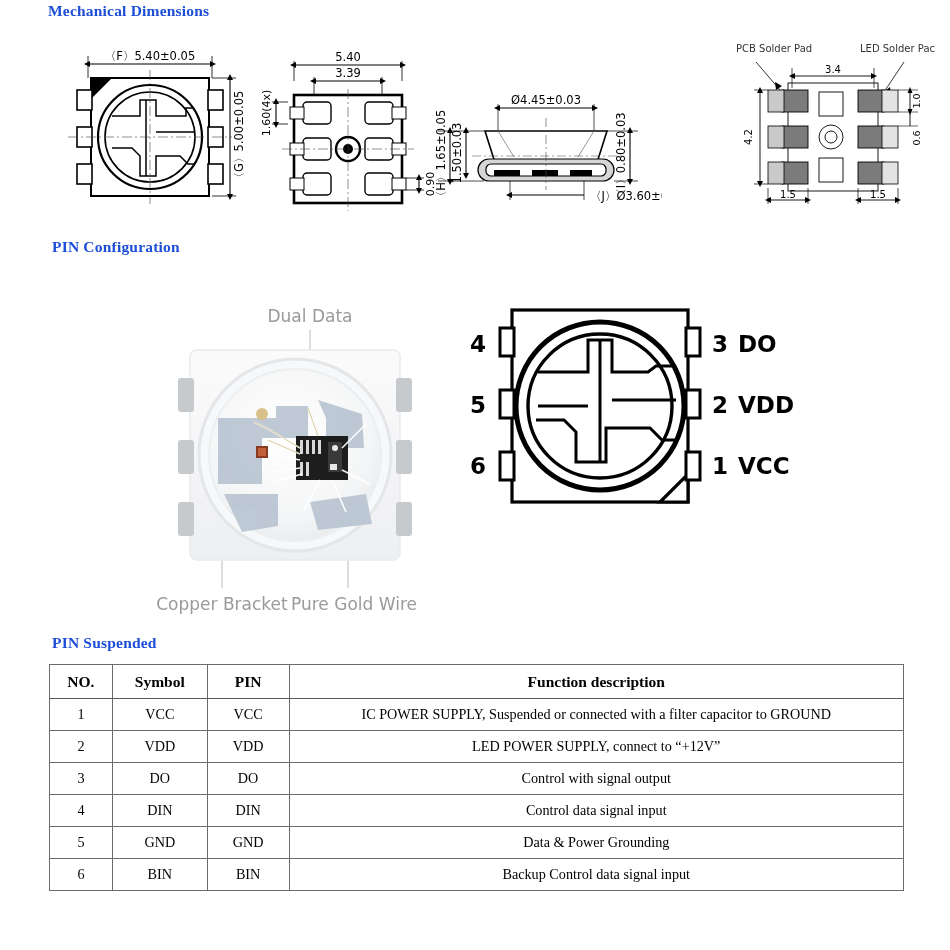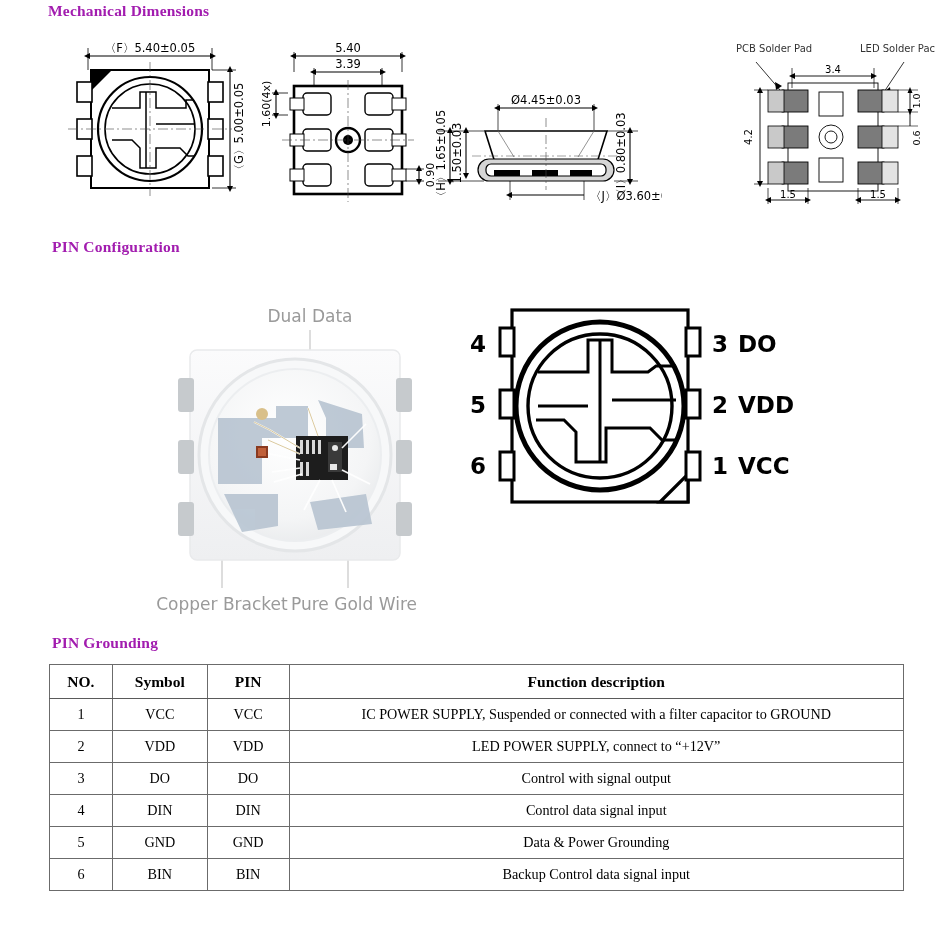--- a/index.html
+++ b/index.html
@@ -12,21 +12,21 @@
     color: #000;
     overflow: hidden;
   }
   .page { position: relative; width: 950px; height: 950px; }
 
   .section-title {
     font-family: "Liberation Serif", serif;
     font-weight: bold;
     font-size: 15.5px;
     letter-spacing: 0.2px;
-    color: #a21caf;
+    color: #1d4ed8;
   }
   #title-mech { position: absolute; left: 48px; top: 2px; }
   #title-pincfg { position: absolute; left: 52px; top: 238px; }
   #title-pinfn  { position: absolute; left: 52px; top: 634px; }
 
   
   #mech-band { position: absolute; left: 0; top: 22px; width: 950px; height: 190px; }
   .fig { position: absolute; }
   .fig svg { display: block; }
 
@@ -65,21 +65,21 @@
 </style>
 </head>
 <body>
 
 <div class="page">
 
   <div class="section-title" id="title-mech">Mechanical Dimensions</div>
 
   <div id="mech-band">
 
-    <div class="fig" style="left:60px; top:6px;">
+    <div class="fig" style="left:60px; top:14px;">
       <svg width="190" height="180" viewBox="0 0 190 180">
         <g fill="none" stroke="#000" stroke-width="1.1">
 
           <path d="M28 20 L28 42 M152 20 L152 42" stroke-width="0.8"></path>
           <path d="M28 28 L152 28"></path>
           <path d="M24 28 l6 -3 v6 z" fill="#000" stroke="none"></path>
           <path d="M156 28 l-6 -3 v6 z" fill="#000" stroke="none"></path>
 
           <path d="M152 42 L176 42 M152 160 L176 160" stroke-width="0.8"></path>
           <path d="M170 42 L170 160"></path>
@@ -106,21 +106,21 @@
           <path d="M86 64 L86 140 M96 96 L134 96" stroke="#000" stroke-width="1.5"></path>
 
           <path d="M90 34 L90 168" stroke="#444" stroke-width="0.6" stroke-dasharray="10 3 2 3"></path>
           <path d="M8 101 L172 101" stroke="#444" stroke-width="0.6" stroke-dasharray="10 3 2 3"></path>
         </g>
         <text x="90" y="24" text-anchor="middle" font-family="'DejaVu Sans',sans-serif" font-size="11.5" fill="#000">〈F〉5.40±0.05</text>
         <text x="0" y="0" text-anchor="middle" font-family="'DejaVu Sans',sans-serif" font-size="11.5" fill="#000" transform="translate(183,101) rotate(-90)">〈G〉5.00±0.05</text>
       </svg>
     </div>
 
-    <div class="fig" style="left:262px; top:8px;">
+    <div class="fig" style="left:262px; top:17px;">
       <svg width="180" height="180" viewBox="0 0 180 180">
         <g fill="none" stroke="#000" stroke-width="1.1">
 
           <path d="M32 22 L32 42 M140 22 L140 42" stroke-width="0.8"></path>
           <path d="M32 26 L140 26"></path>
           <path d="M28 26 l6 -3 v6 z" fill="#000" stroke="none"></path>
           <path d="M144 26 l-6 -3 v6 z" fill="#000" stroke="none"></path>
 
           <path d="M52 38 L52 56 M120 38 L120 56" stroke-width="0.8"></path>
           <path d="M52 42 L120 42"></path>
@@ -402,21 +402,21 @@
 
         <text x="252" y="117" text-anchor="start" font-family="'DejaVu Sans',sans-serif" font-size="23" font-weight="bold" fill="#000">2</text>
         <text x="278" y="117" text-anchor="start" font-family="'DejaVu Sans',sans-serif" font-size="23" font-weight="bold" fill="#000">VDD</text>
 
         <text x="252" y="178" text-anchor="start" font-family="'DejaVu Sans',sans-serif" font-size="23" font-weight="bold" fill="#000">1</text>
         <text x="278" y="178" text-anchor="start" font-family="'DejaVu Sans',sans-serif" font-size="23" font-weight="bold" fill="#000">VCC</text>
       </svg>
     </div>
   </div>
 
-  <div class="section-title" id="title-pinfn">PIN Grounding</div>
+  <div class="section-title" id="title-pinfn">PIN Suspended</div>
 
   <table id="pin-table">
     <thead>
       <tr>
         <th class="col-no">NO.</th>
         <th class="col-sym">Symbol</th>
         <th class="col-pin">PIN</th>
         <th class="col-desc">Function description</th>
       </tr>
     </thead>

